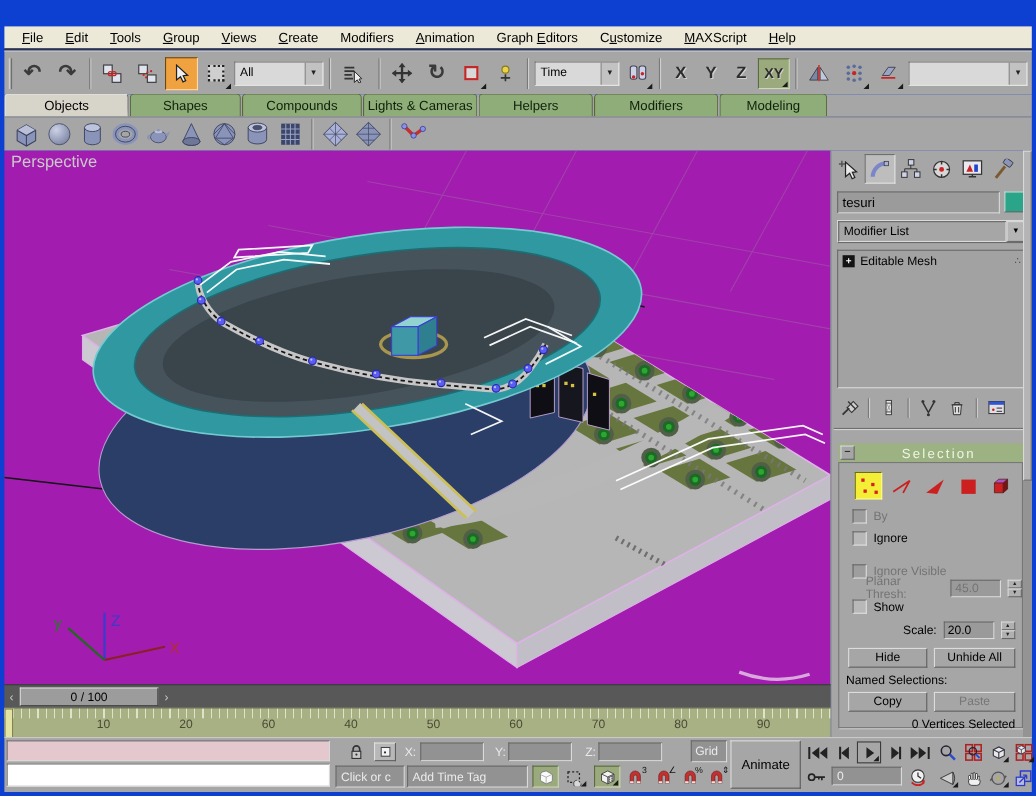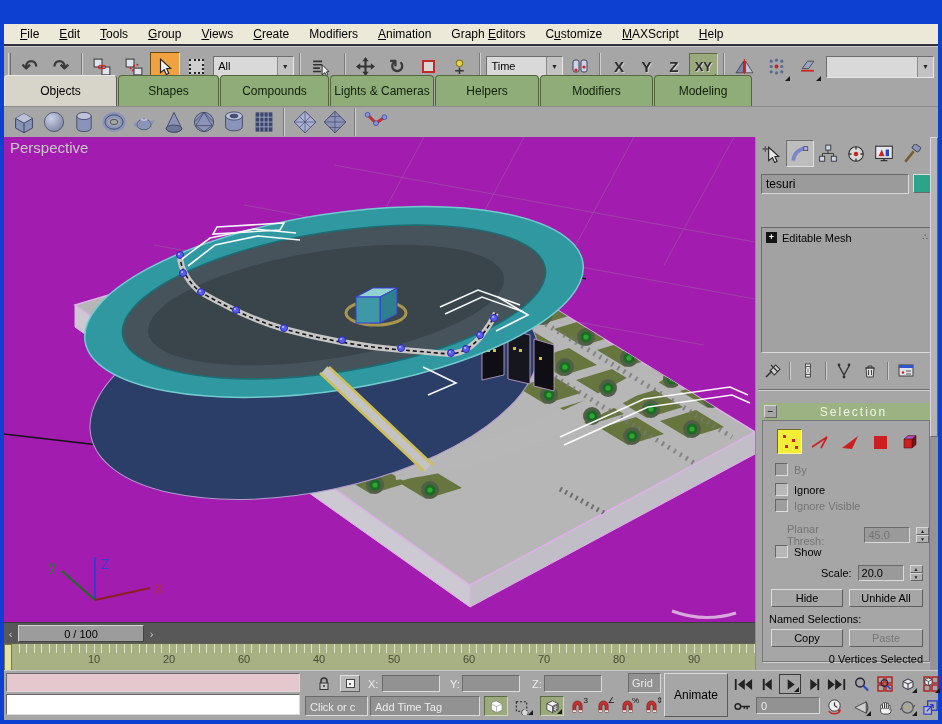--- a/index.html
+++ b/index.html
@@ -45,21 +45,21 @@
   .combo { height:22px; display:flex; background:#d9d9d9; border:1px solid; border-color:#6f6f6f #e8e8e8 #e8e8e8 #6f6f6f; }
   .combo .cfield { padding:3px 4px 0 4px; font-size:11px; color:#000; background:#d9d9d9; }
   .combo .carrow { width:16px; background:#c2c2c2; border-left:1px solid #8a8a8a;
     display:flex; align-items:center; justify-content:center; font-size:7px; color:#222; }
   .marq { width:15px; height:15px; border:2px dotted #222; background:#cfcfcf; }
   .scaleicon { width:13px; height:13px; border:2px solid #c22828; background:#d8d8d8; }
 
   
   .tabrow { position:absolute; left:4px; top:86px; width:934px; height:20px; background:#a6a6a6;
     display:flex; align-items:flex-end; }
-  .tab { height:31px; background:#8fad78; border:1px solid #55663f; border-bottom:none;
+  .tab { height:21px; background:#8fad78; border:1px solid #55663f; border-bottom:none;
     border-radius:4px 4px 0 0; display:flex; align-items:center; justify-content:center;
     font-size:12px; color:#10200a; margin-right:1px; }
   .tab.active { background:#d7d4c9; color:#000; border-color:#e8e8e8 #5a5a5a #d7d4c9 #e8e8e8; }
 
   
   .objrow { position:absolute; left:4px; top:106px; width:934px; height:31px; background:#a6a6a6;
     border-top:1px solid #8c8c8c; display:flex; align-items:center; padding-left:6px; gap:3px; }
   .obtn { width:27px; height:27px; display:flex; align-items:center; justify-content:center; }
 
   
@@ -875,20 +875,24 @@
           </svg>
         </div>
       <div class="ptab">
           <svg width="20" height="20">
             <use href="#s-util" width="20" height="20"></use>
           </svg>
         </div>
     </div>
     <div class="namefield sunken">tesuri</div>
     <div class="swatch raised"></div>
+    <div class="modlist raised">
+      <div class="mfield sunken">Modifier List</div>
+      <div class="marrow raised">▼</div>
+    </div>
     <div class="stack sunken">
       <div class="stackrow">
         <div class="plusbox">+</div>
         <span>Editable Mesh</span>
       </div>
       <div class="stackdots">∴</div>
     </div>
     <div class="stackbtns">
       <div class="sbtn">
           <svg width="18" height="18">
@@ -955,21 +959,21 @@
           </div>
       </div>
       <div class="cbrow" style="top:42px">
         <div class="cbox dis"></div>
         <span class="dis-t">By</span>
       </div>
       <div class="cbrow" style="top:62px">
         <div class="cbox"></div>
         <span>Ignore</span>
       </div>
-      <div class="cbrow" style="top:78px">
+      <div class="cbrow" style="top:92px">
         <div class="cbox dis"></div>
         <span class="dis-t">Ignore Visible</span>
       </div>
       <div class="cbrow" style="top:102px; left:24px">
         <span class="dis-t">Planar Thresh:</span>
         <div class="spinfield sunken dis-t">45.0</div>
         <div class="spin">
           <div>▲</div>
           <div>▼</div>
         </div>

